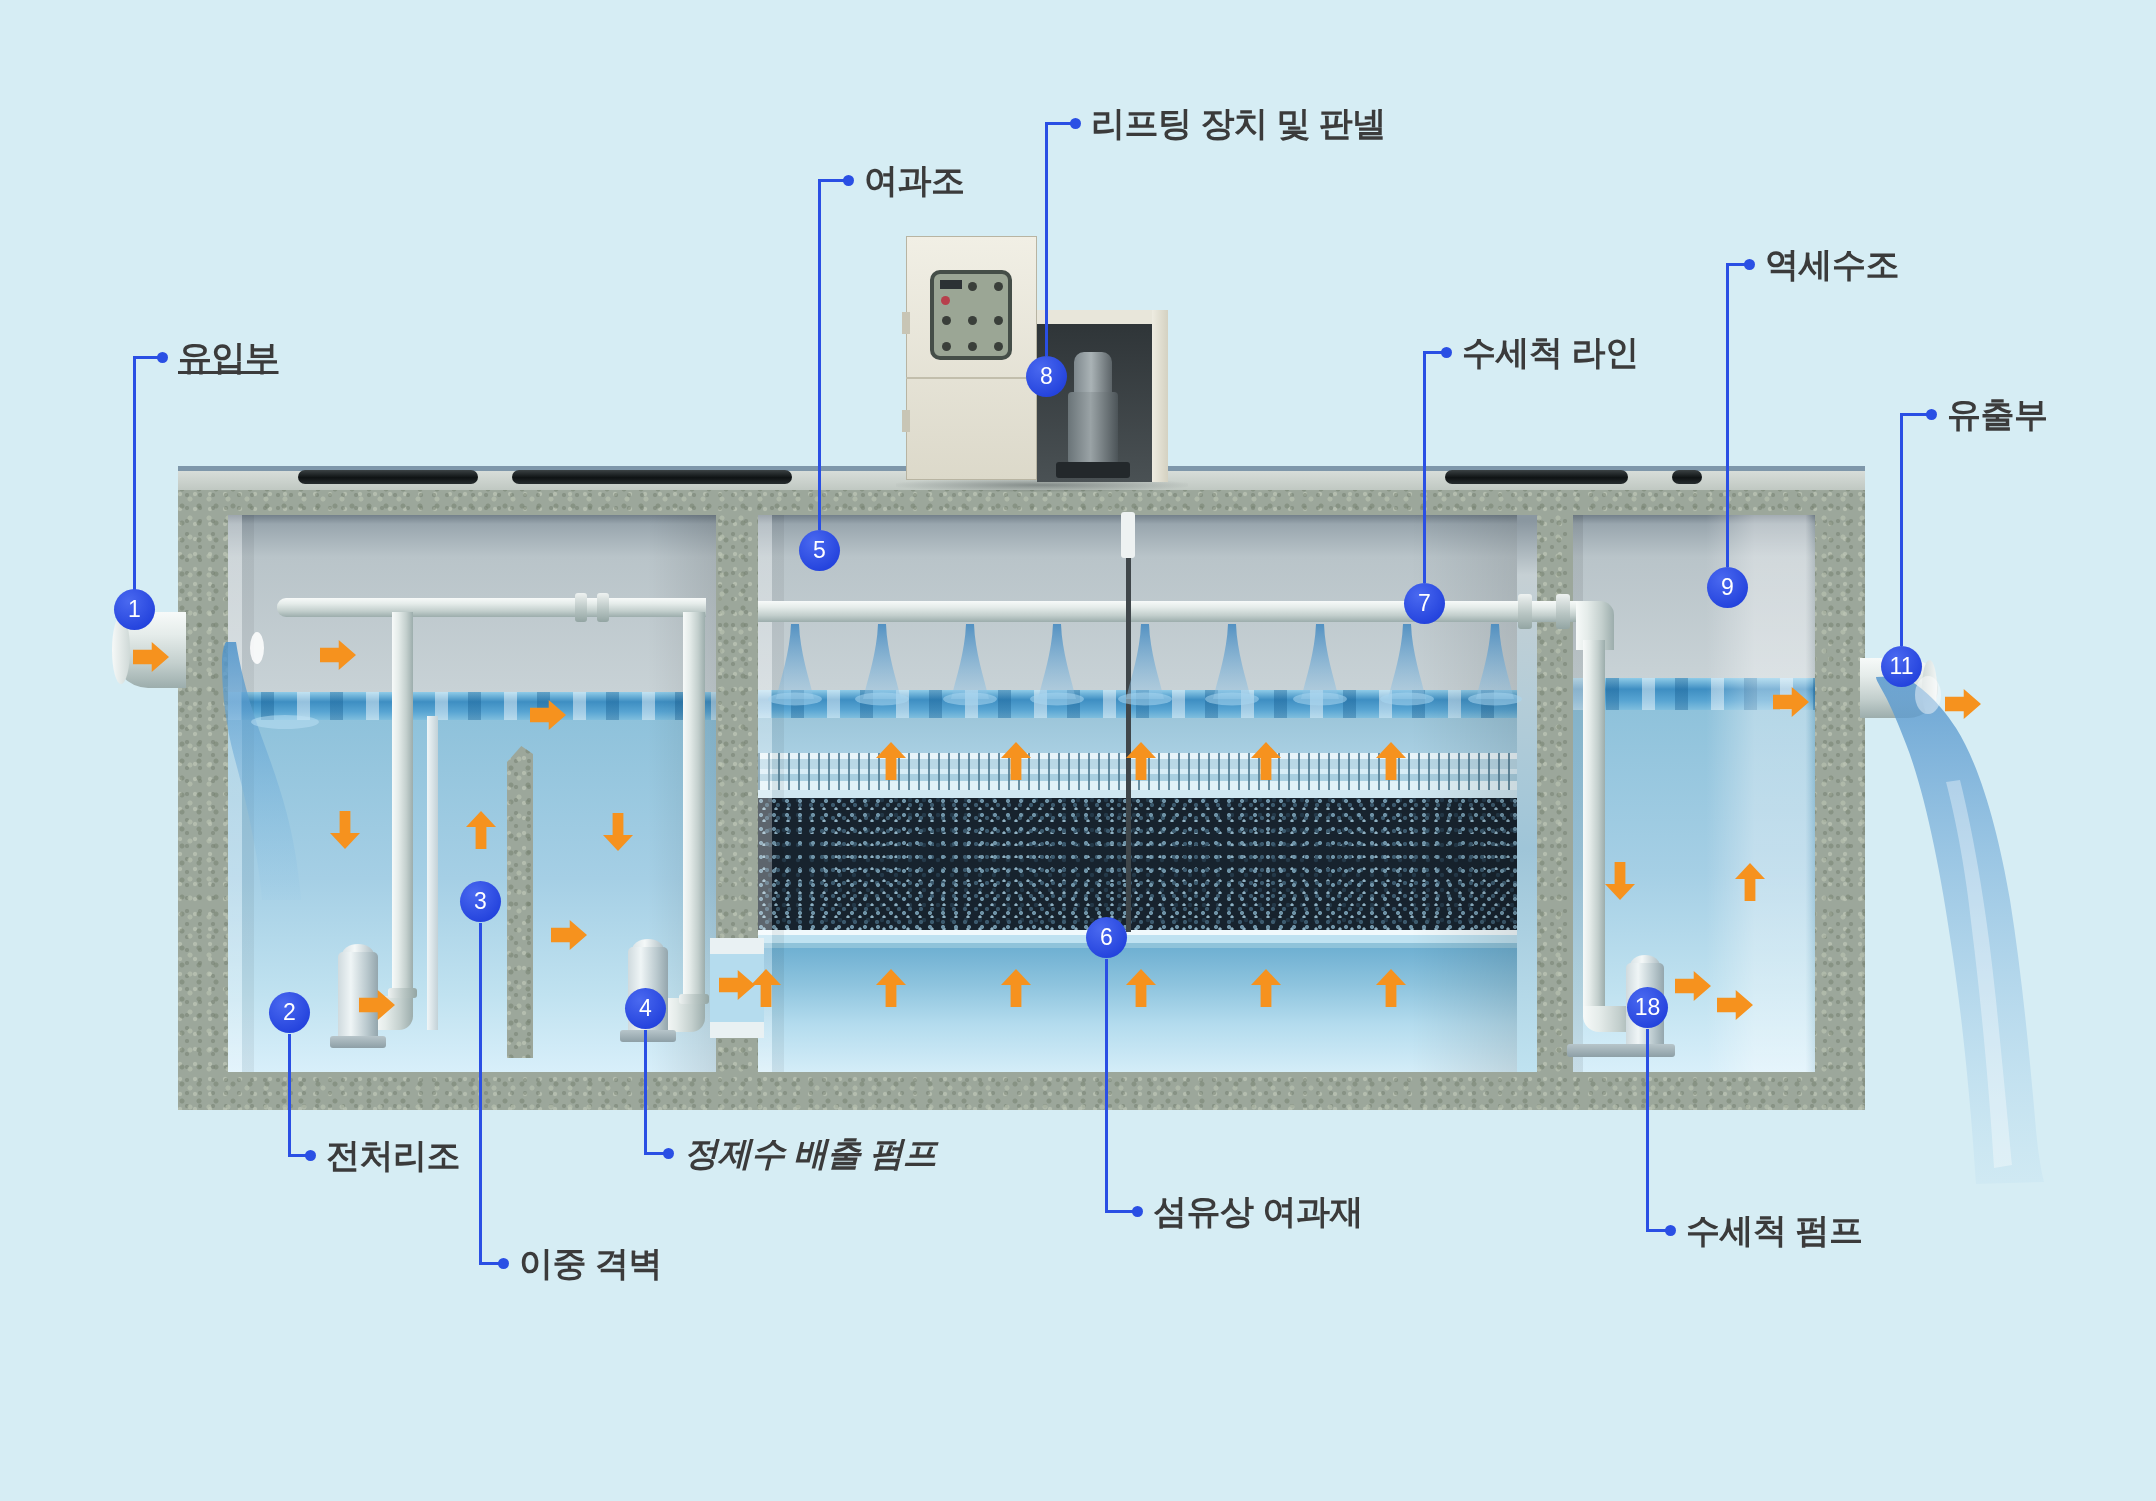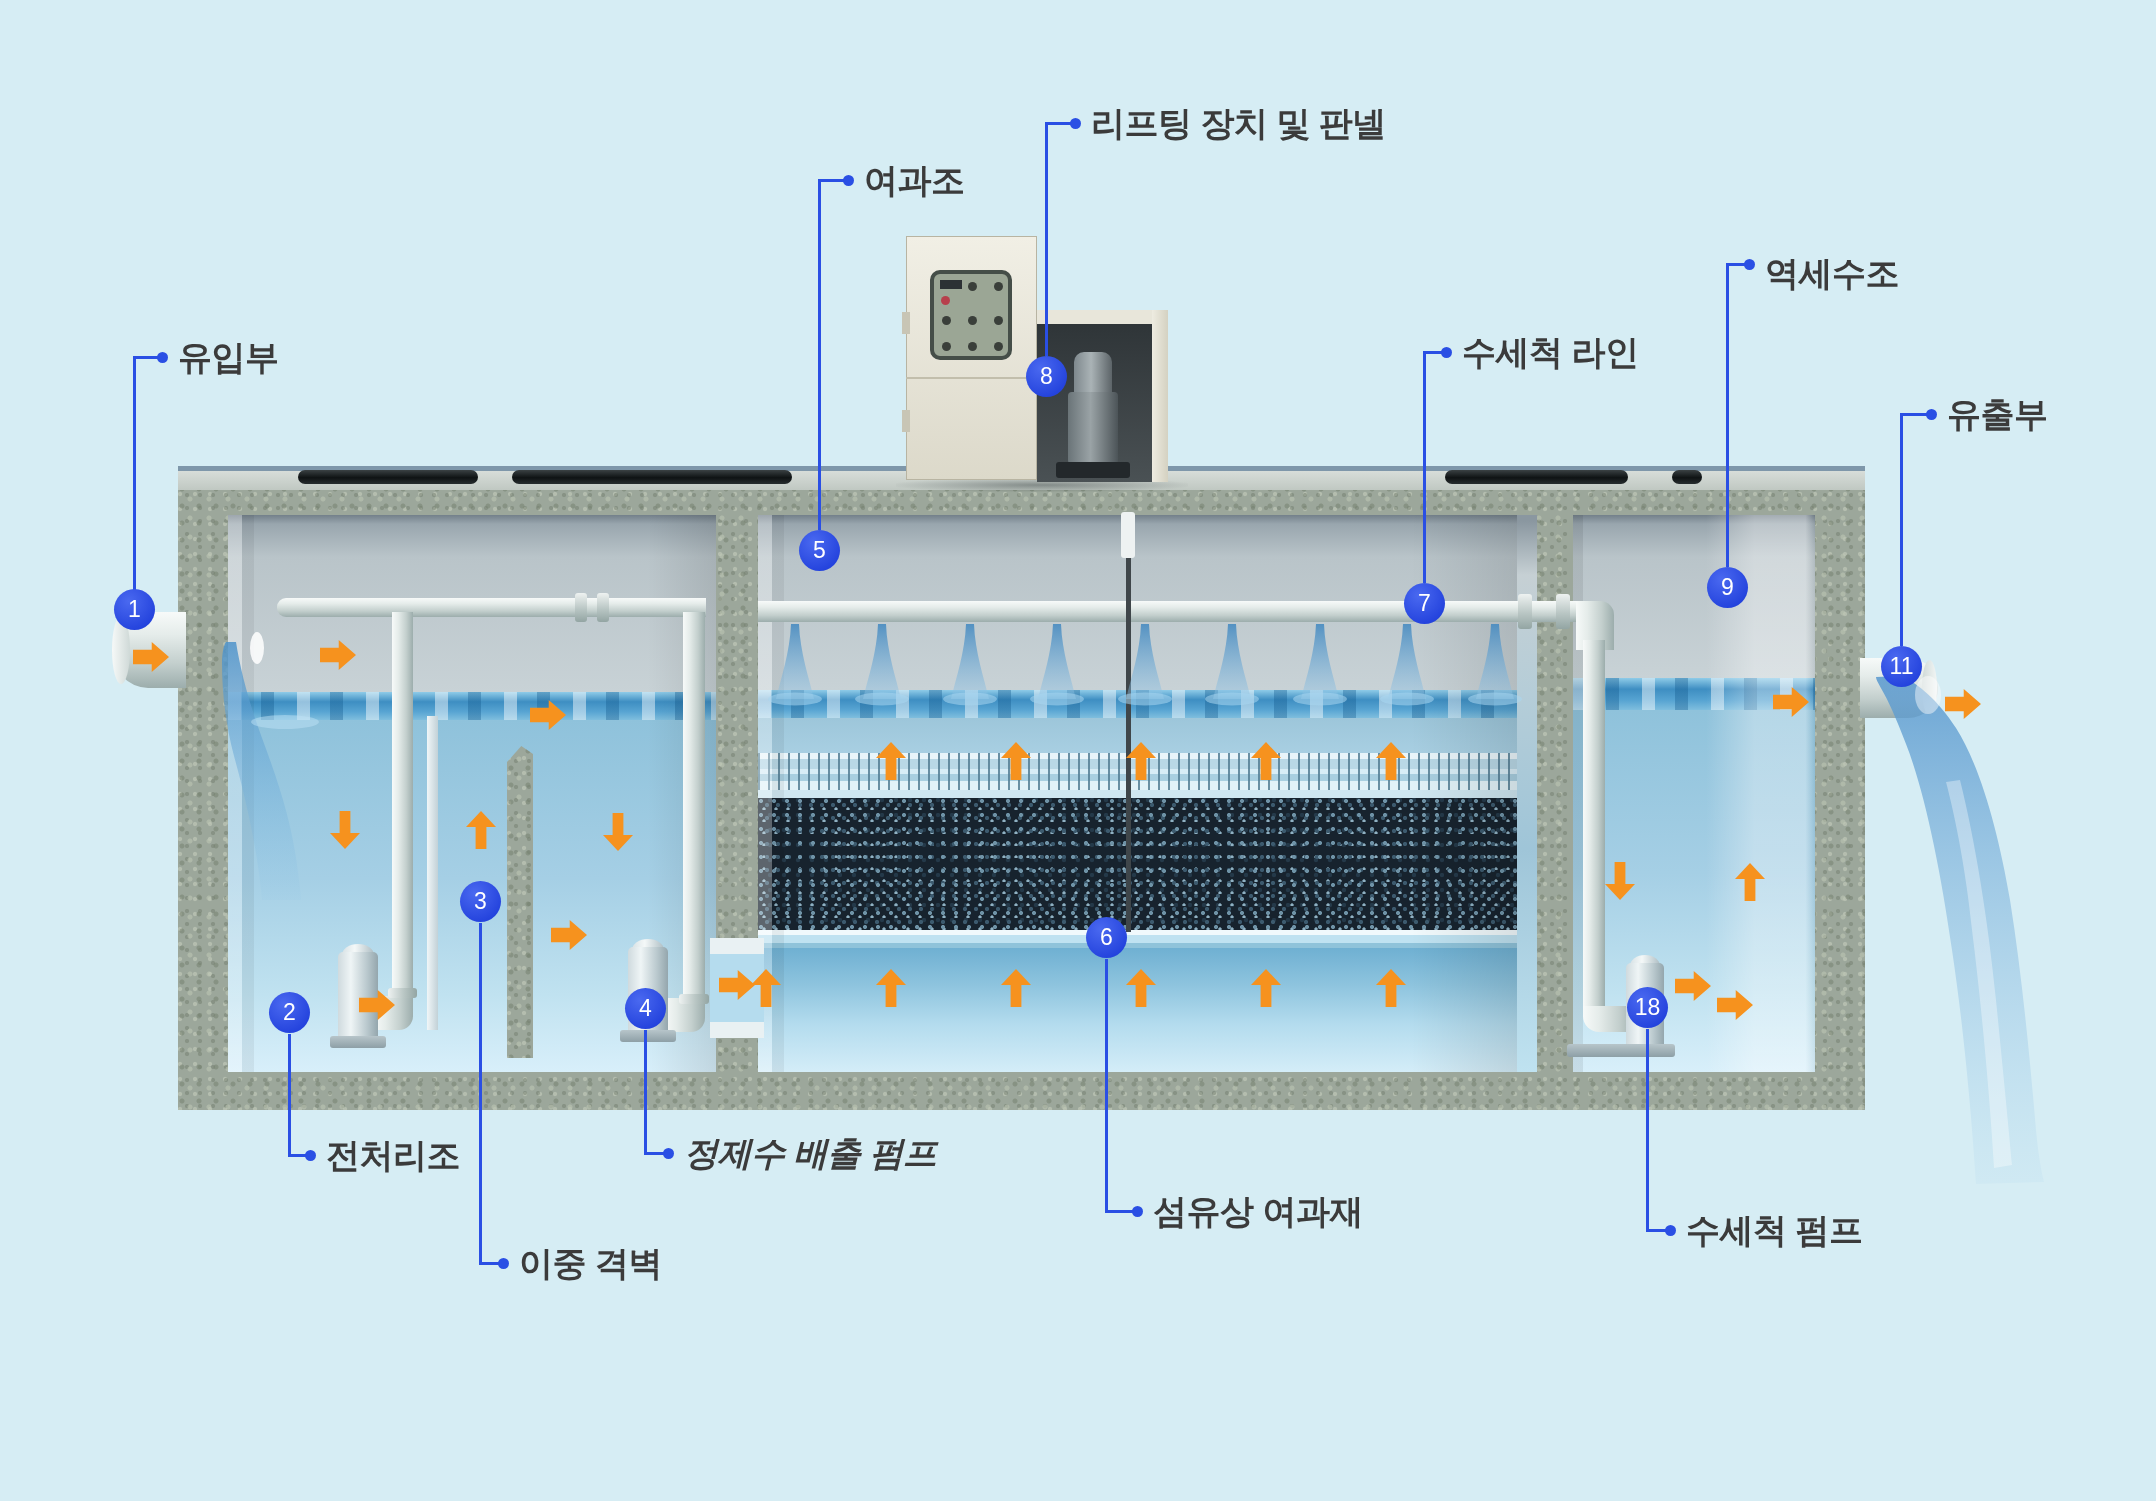--- a/index.html
+++ b/index.html
@@ -242,21 +242,21 @@
   <div class="abs ar" style="left:1773px;top:687px;"></div>
   <div class="abs ar" style="left:1945px;top:689px;"></div>
 
   <div>
     <div class="abs c-line" style="left:133px;top:358px;width:3px;height:232px;"></div>
     <div class="abs c-line" style="left:133px;top:356px;width:26px;height:3px;"></div>
     <div class="abs c-dot" style="left:157px;top:352px;"></div>
     <div class="abs c-circle" style="left:114px;top:589px;">
         <span>1</span>
       </div>
-    <div class="abs c-label" style="left:178px;top:336px;">유입부</div>
+    <div class="abs c-label" style="left:178px;top:336px;text-decoration:underline;">유입부</div>
   </div>
 
   <div>
     <div class="abs c-line" style="left:288px;top:1034px;width:3px;height:123px;"></div>
     <div class="abs c-line" style="left:288px;top:1154px;width:20px;height:3px;"></div>
     <div class="abs c-dot" style="left:305px;top:1150px;"></div>
     <div class="abs c-circle" style="left:269px;top:992px;">
         <span>2</span>
       </div>
     <div class="abs c-label" style="left:326px;top:1134px;">전처리조</div>
@@ -322,21 +322,21 @@
     <div class="abs c-label" style="left:1091px;top:102px;">리프팅 장치 및 판넬</div>
   </div>
 
   <div>
     <div class="abs c-line" style="left:1726px;top:265px;width:3px;height:302px;"></div>
     <div class="abs c-line" style="left:1726px;top:263px;width:19px;height:3px;"></div>
     <div class="abs c-dot" style="left:1744px;top:259px;"></div>
     <div class="abs c-circle" style="left:1707px;top:567px;">
         <span>9</span>
       </div>
-    <div class="abs c-label" style="left:1765px;top:252px;">역세수조</div>
+    <div class="abs c-label" style="left:1765px;top:243px;">역세수조</div>
   </div>
 
   <div>
     <div class="abs c-line" style="left:1646px;top:1029px;width:3px;height:203px;"></div>
     <div class="abs c-line" style="left:1646px;top:1229px;width:20px;height:3px;"></div>
     <div class="abs c-dot" style="left:1665px;top:1225px;"></div>
     <div class="abs c-circle" style="left:1627px;top:987px;">
         <span>18</span>
       </div>
     <div class="abs c-label" style="left:1686px;top:1209px;">수세척 펌프</div>

